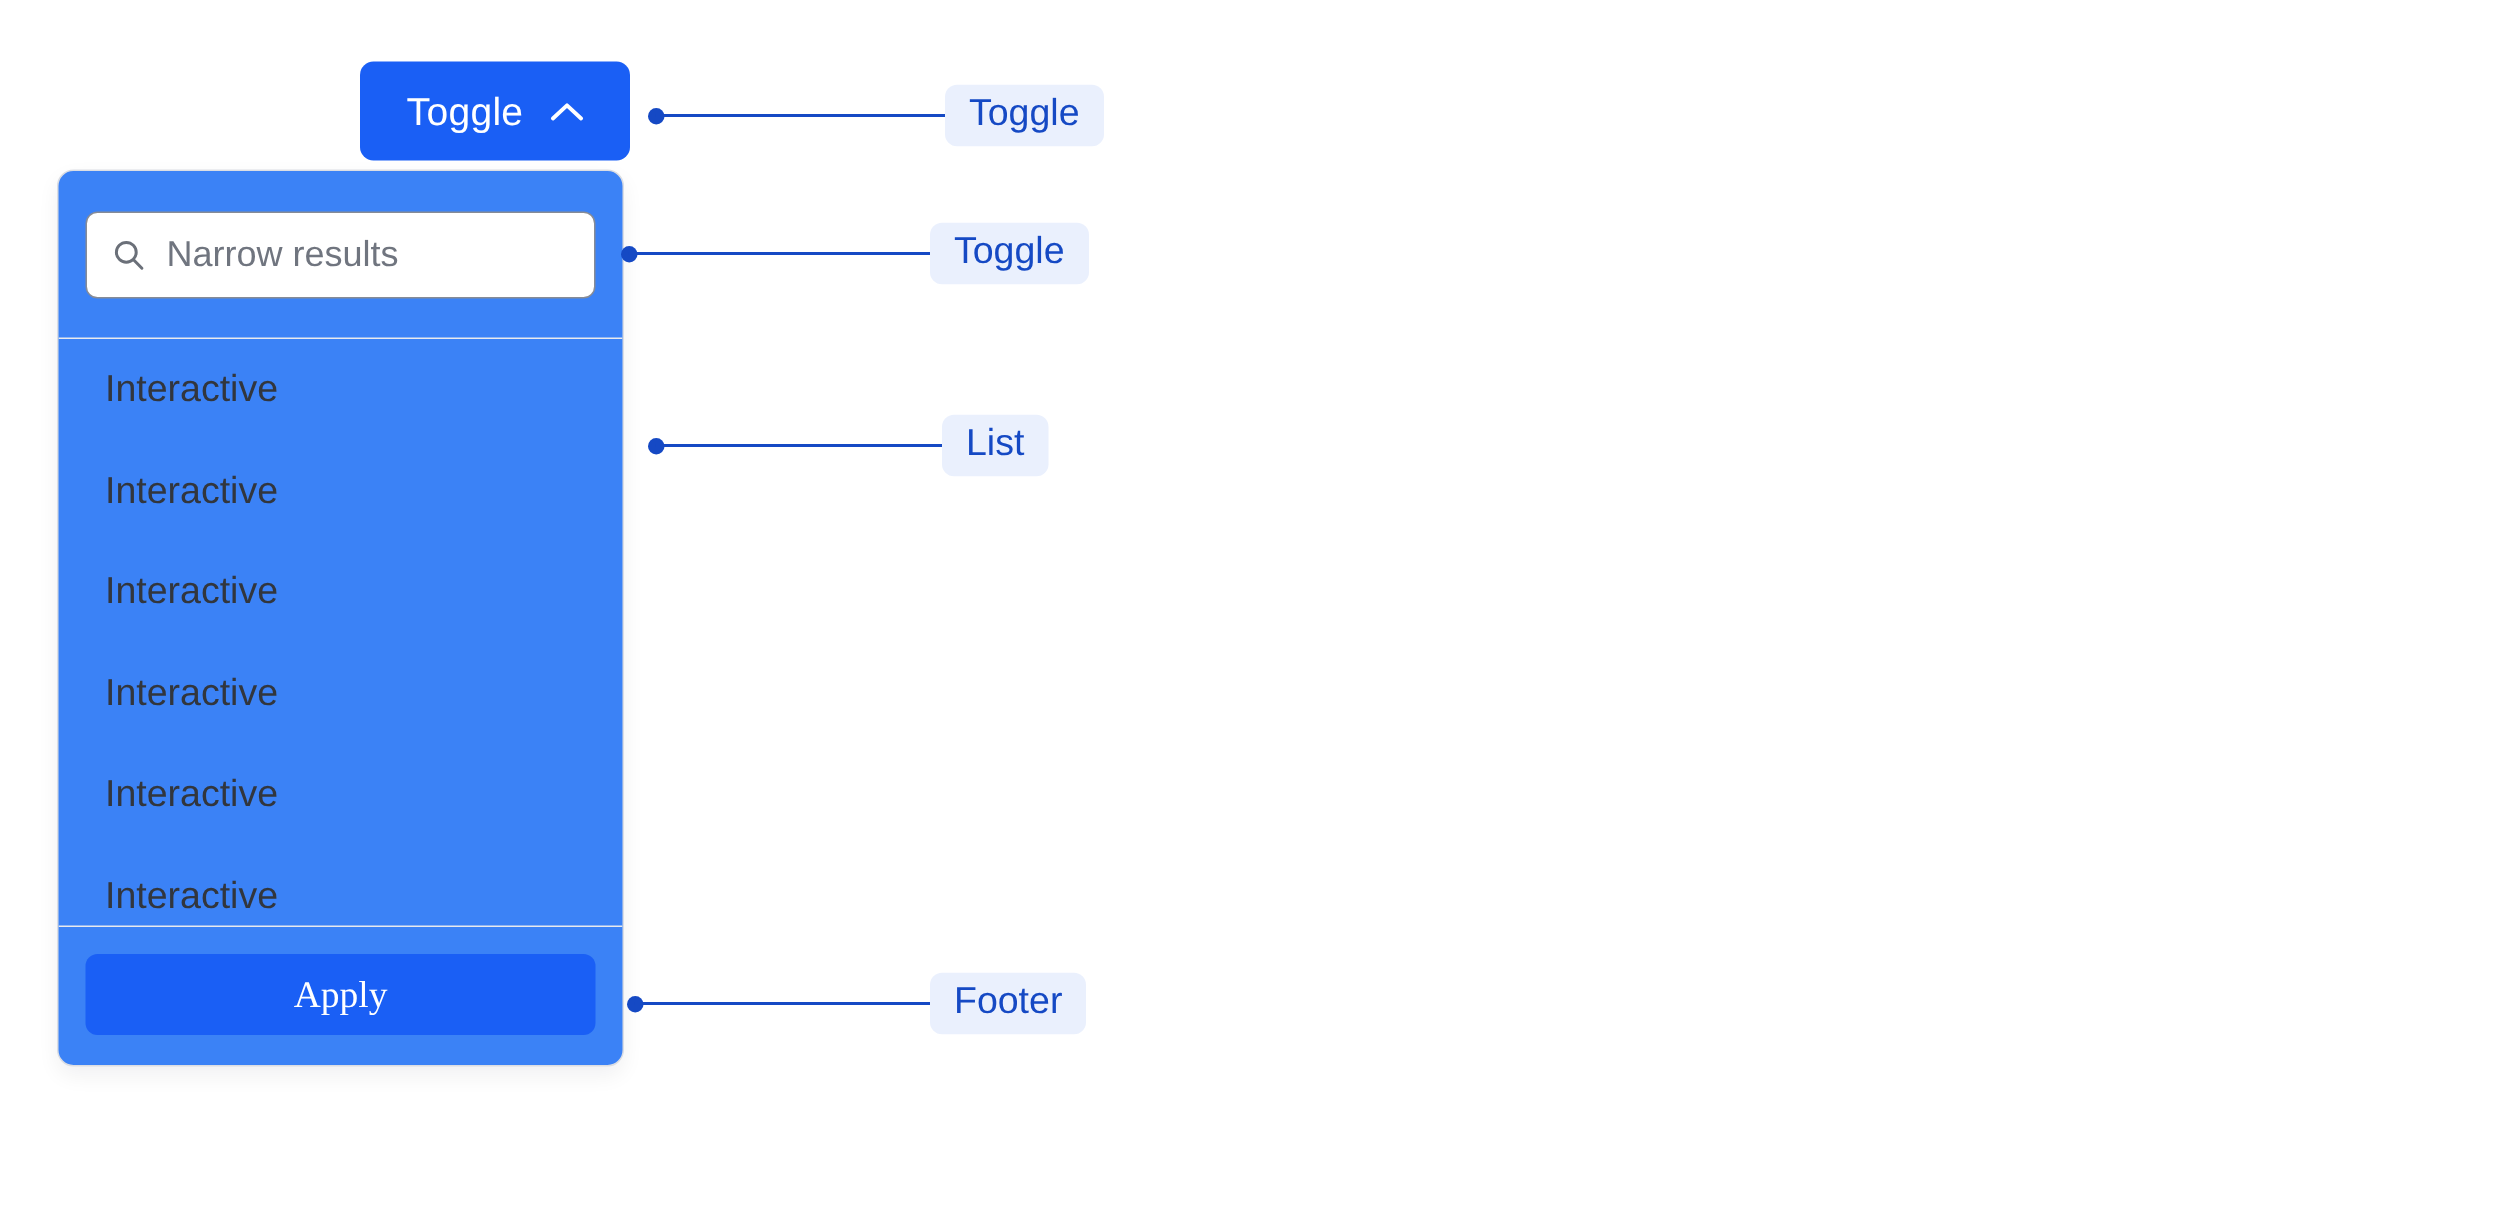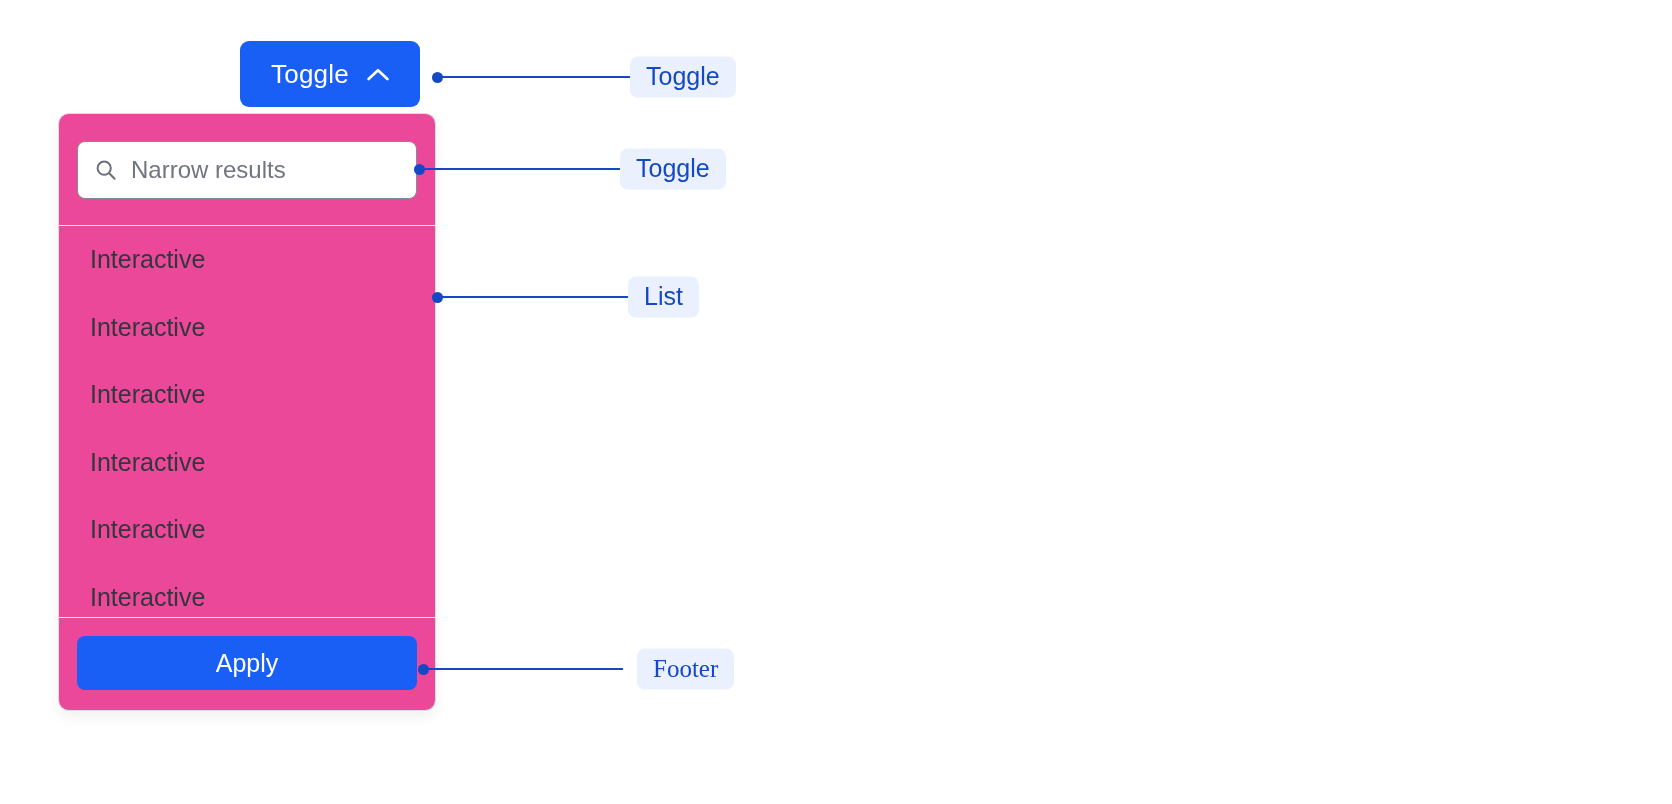--- a/index.html
+++ b/index.html
@@ -43,25 +43,25 @@
   .chevron-up {
     width: 22px;
     height: 13px;
     display: block;
   }
   .chevron-up svg { display: block; }
 
   
   #dropdown-panel {
     position: absolute;
-    left: 58px;
+    left: 38px;
     top: 113px;
     width: 378px;
     height: 598px;
-    background: #ec4899;
+    background: #3b82f6;
     border: 1px solid #dcdee3;
     border-radius: 11px;
     box-shadow: 0 6px 14px rgba(17, 24, 39, 0.06);
     box-sizing: border-box;
     display: flex;
     flex-direction: column;
     overflow: hidden;
   }
 
   
@@ -133,21 +133,21 @@
     padding: 18px 18px 20px 18px;
     box-sizing: border-box;
   }
   #apply-button {
     width: 100%;
     height: 54px;
     background: #1a5ff5;
     border: none;
     border-radius: 8px;
     color: #ffffff;
-    font-family: Liberation Sans, sans-serif;
+    font-family: Liberation Serif, serif;
     font-size: 25px;
     cursor: pointer;
     padding: 0;
     line-height: 1;
   }
 
   
   .annotation {
     position: absolute;
     display: flex;
@@ -247,14 +247,14 @@
   <span class="anno-chip" style="left: 206px;">Toggle</span>
 </div>
 <div class="annotation" id="anno-2" style="left: 432px; top: 297px;">
   <span class="anno-dot"></span>
   <span class="anno-line" style="width: 194px;"></span>
   <span class="anno-chip" style="left: 196px; text-align: center;">List</span>
 </div>
 <div class="annotation" id="anno-3" style="left: 418px; top: 669px;">
   <span class="anno-dot"></span>
   <span class="anno-line" style="width: 200px;"></span>
-  <span class="anno-chip" style="left: 219px; font-family: Liberation Serif, serif;">Footer</span>
+  <span class="anno-chip" style="left: 202px;">Footer</span>
 </div>
 
 </body></html>

